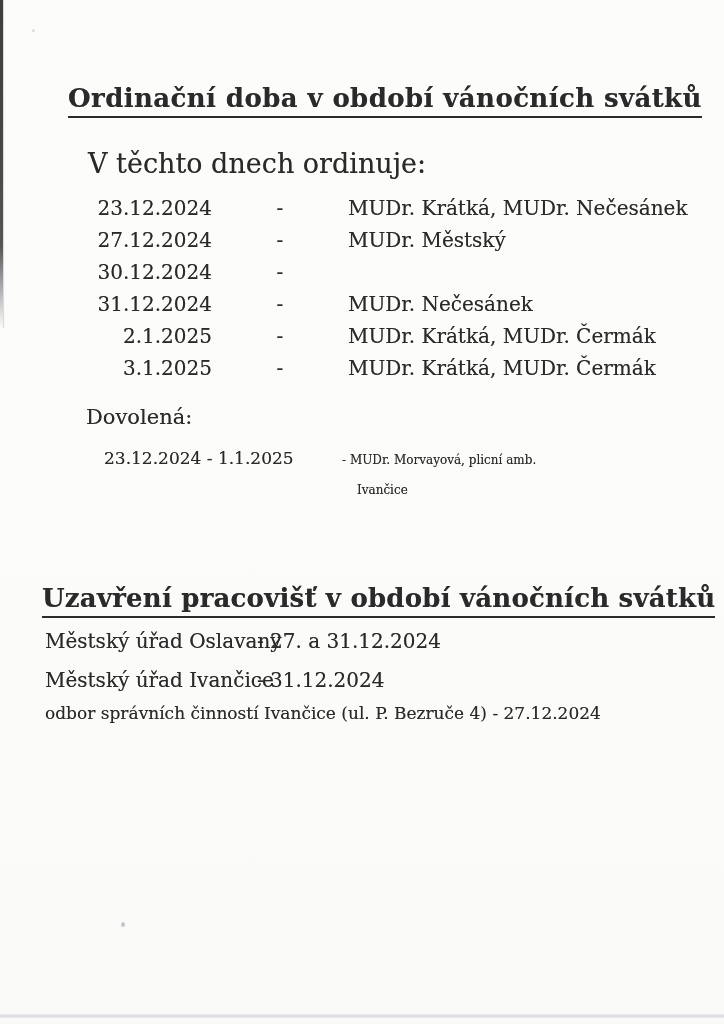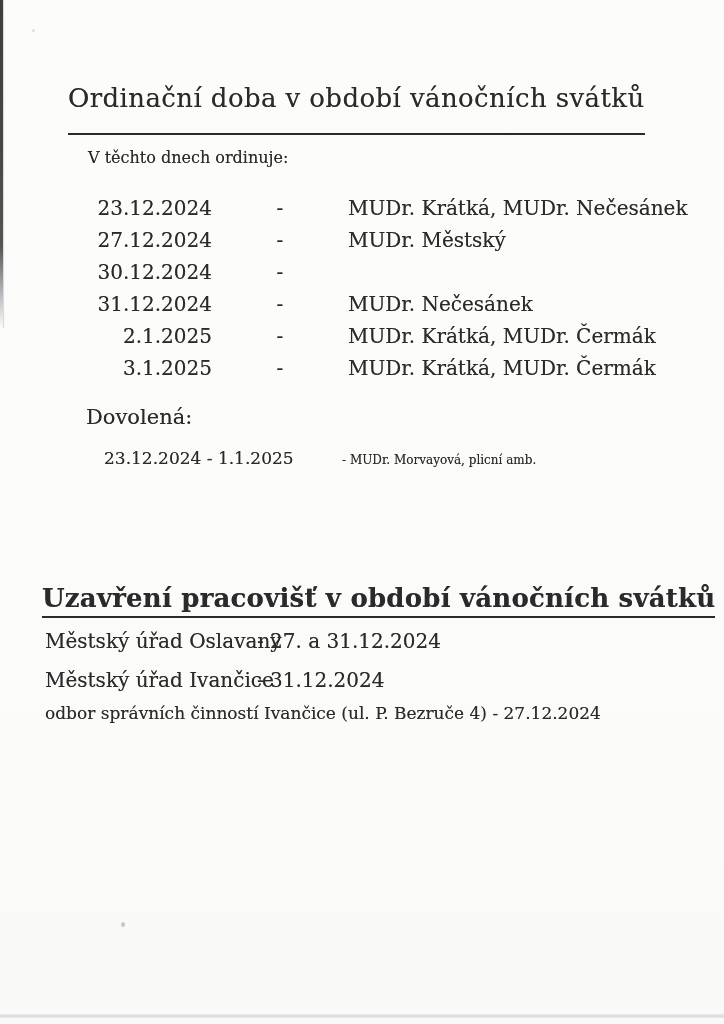--- a/index.html
+++ b/index.html
@@ -41,38 +41,38 @@
   }
   .speck2 {
     position: absolute; left: 32px; top: 29px;
     width: 3px; height: 3px; border-radius: 50%;
     background: #dcdee0;
   }
 
   
   .h1 {
     position: absolute; left: 68px; top: 84px;
-    font-size: 26px; font-weight: normal; letter-spacing: 0.4px;
+    font-size: 26px; font-weight: bold; letter-spacing: 0.4px;
     line-height: 1.1;
-    padding-bottom: 20px;
+    padding-bottom: 3px;
     border-bottom: 2.5px solid #2b2b2b;
     white-space: nowrap;
   }
   .h2 {
     position: absolute; left: 42px; top: 584px;
     font-size: 26px; font-weight: bold; letter-spacing: 0.2px;
     line-height: 1.1;
     padding-bottom: 3px;
     border-bottom: 2.5px solid #2b2b2b;
     white-space: nowrap;
   }
 
   .intro {
     position: absolute; left: 88px; top: 148px;
-    font-size: 16px;
+    font-size: 27px;
   }
 
   
   .schedule {
     position: absolute; left: 92px; top: 196px;
     font-size: 20px;
   }
   .srow { display: flex; align-items: baseline; height: 32px; white-space: nowrap; gap: 48px; }
   .srow .date { width: 120px; text-align: right; }
   .srow .dash { width: 40px; text-align: center; }
@@ -148,20 +148,21 @@
       <span class="docs">MUDr. Krátká, MUDr. Čermák</span>
     </div>
   </div>
 
   <div class="vac-label txt">Dovolená:</div>
 
   <div class="vac">
     <span class="txt">23.12.2024 - 1.1.2025</span>
     <div class="vac-body">
       <div class="line1 txt"><span>-</span> <span>MUDr. Morvayová, plicní amb.</span></div>
+      <div class="line2 txt">Ivančice</div>
     </div>
   </div>
 
   <div class="h2 txt">Uzavření pracovišť v období vánočních svátků</div>
 
   <div class="closures">
     <div class="crow txt">
       <span class="office">Městský úřad Oslavany</span>
       <span class="cdash">-</span>
       <span class="cdates">27. a 31.12.2024</span>

